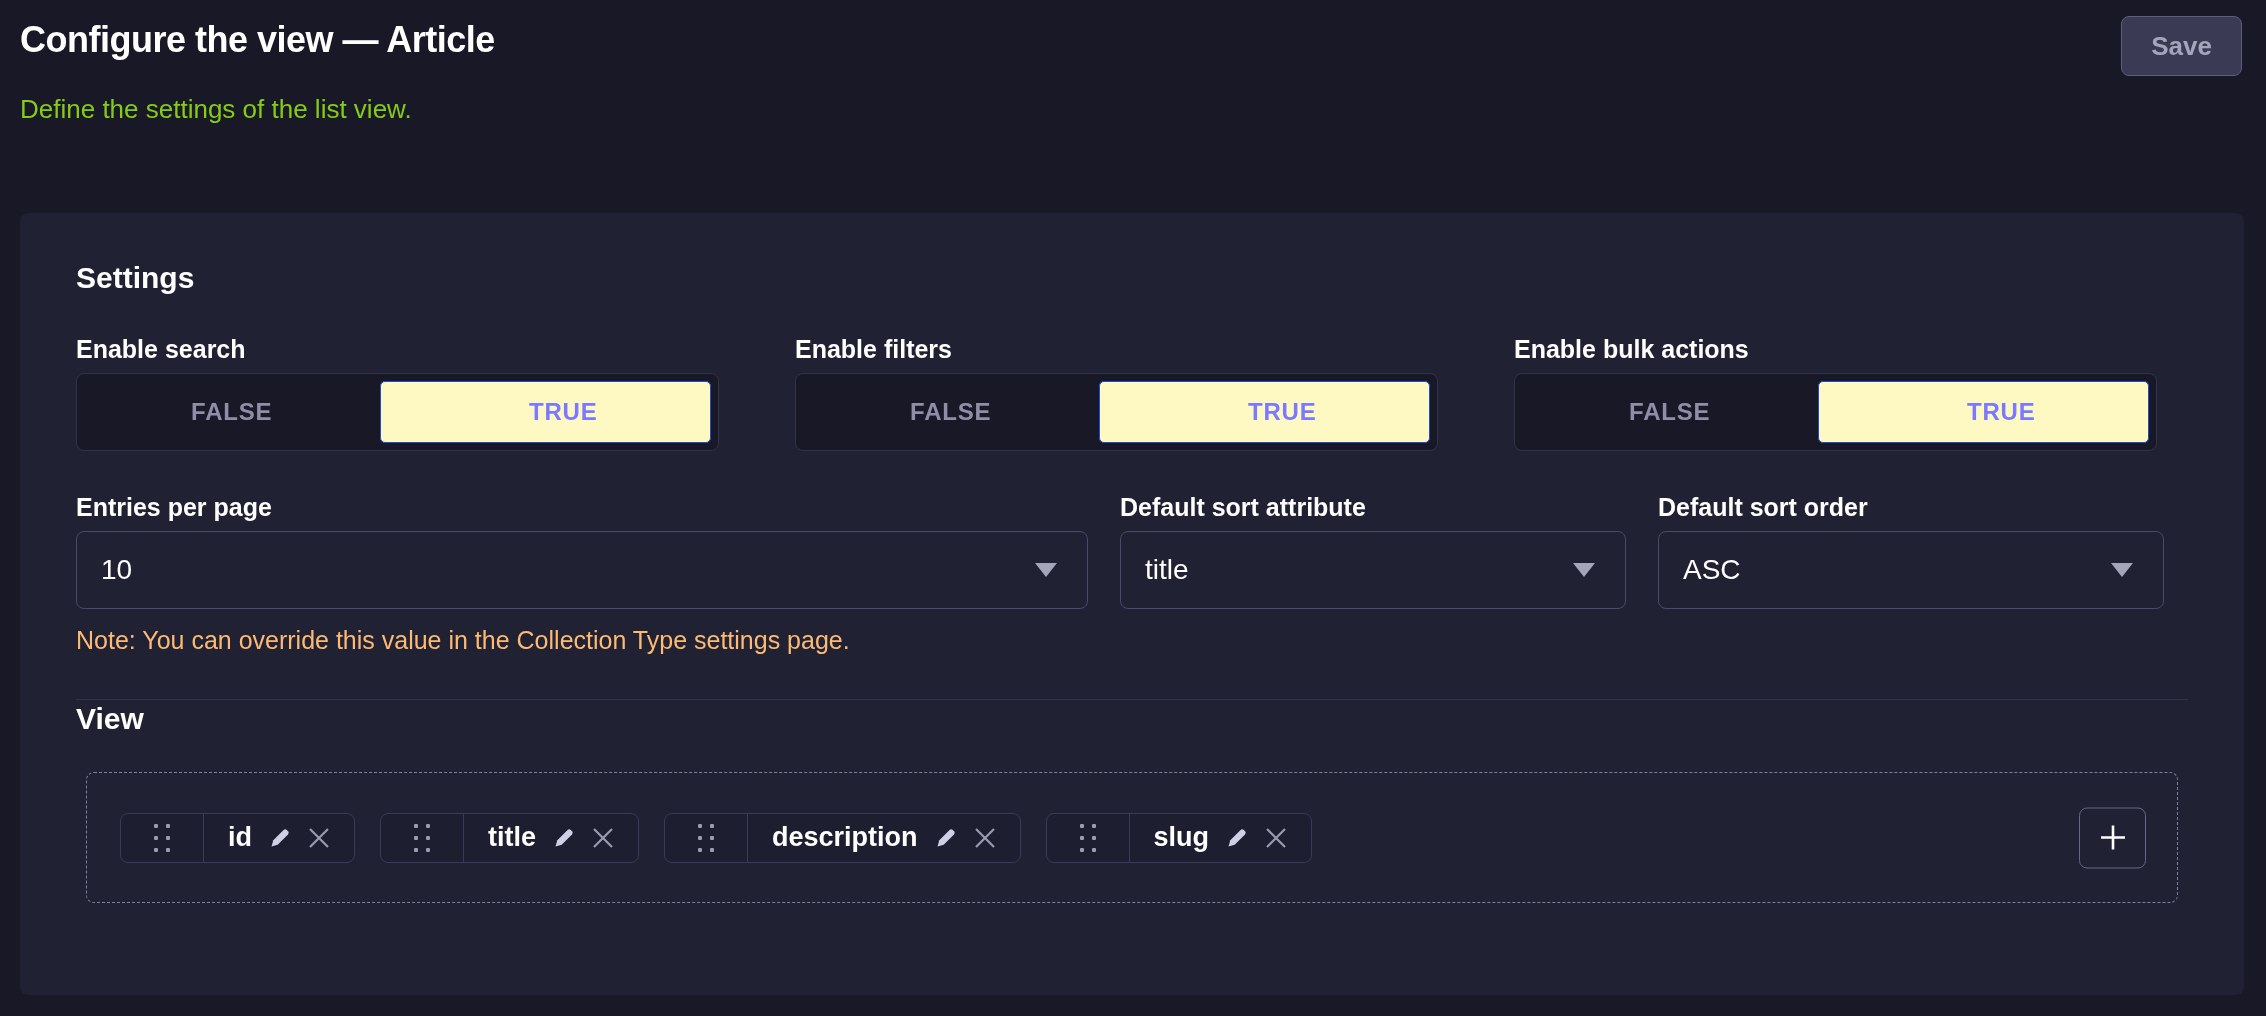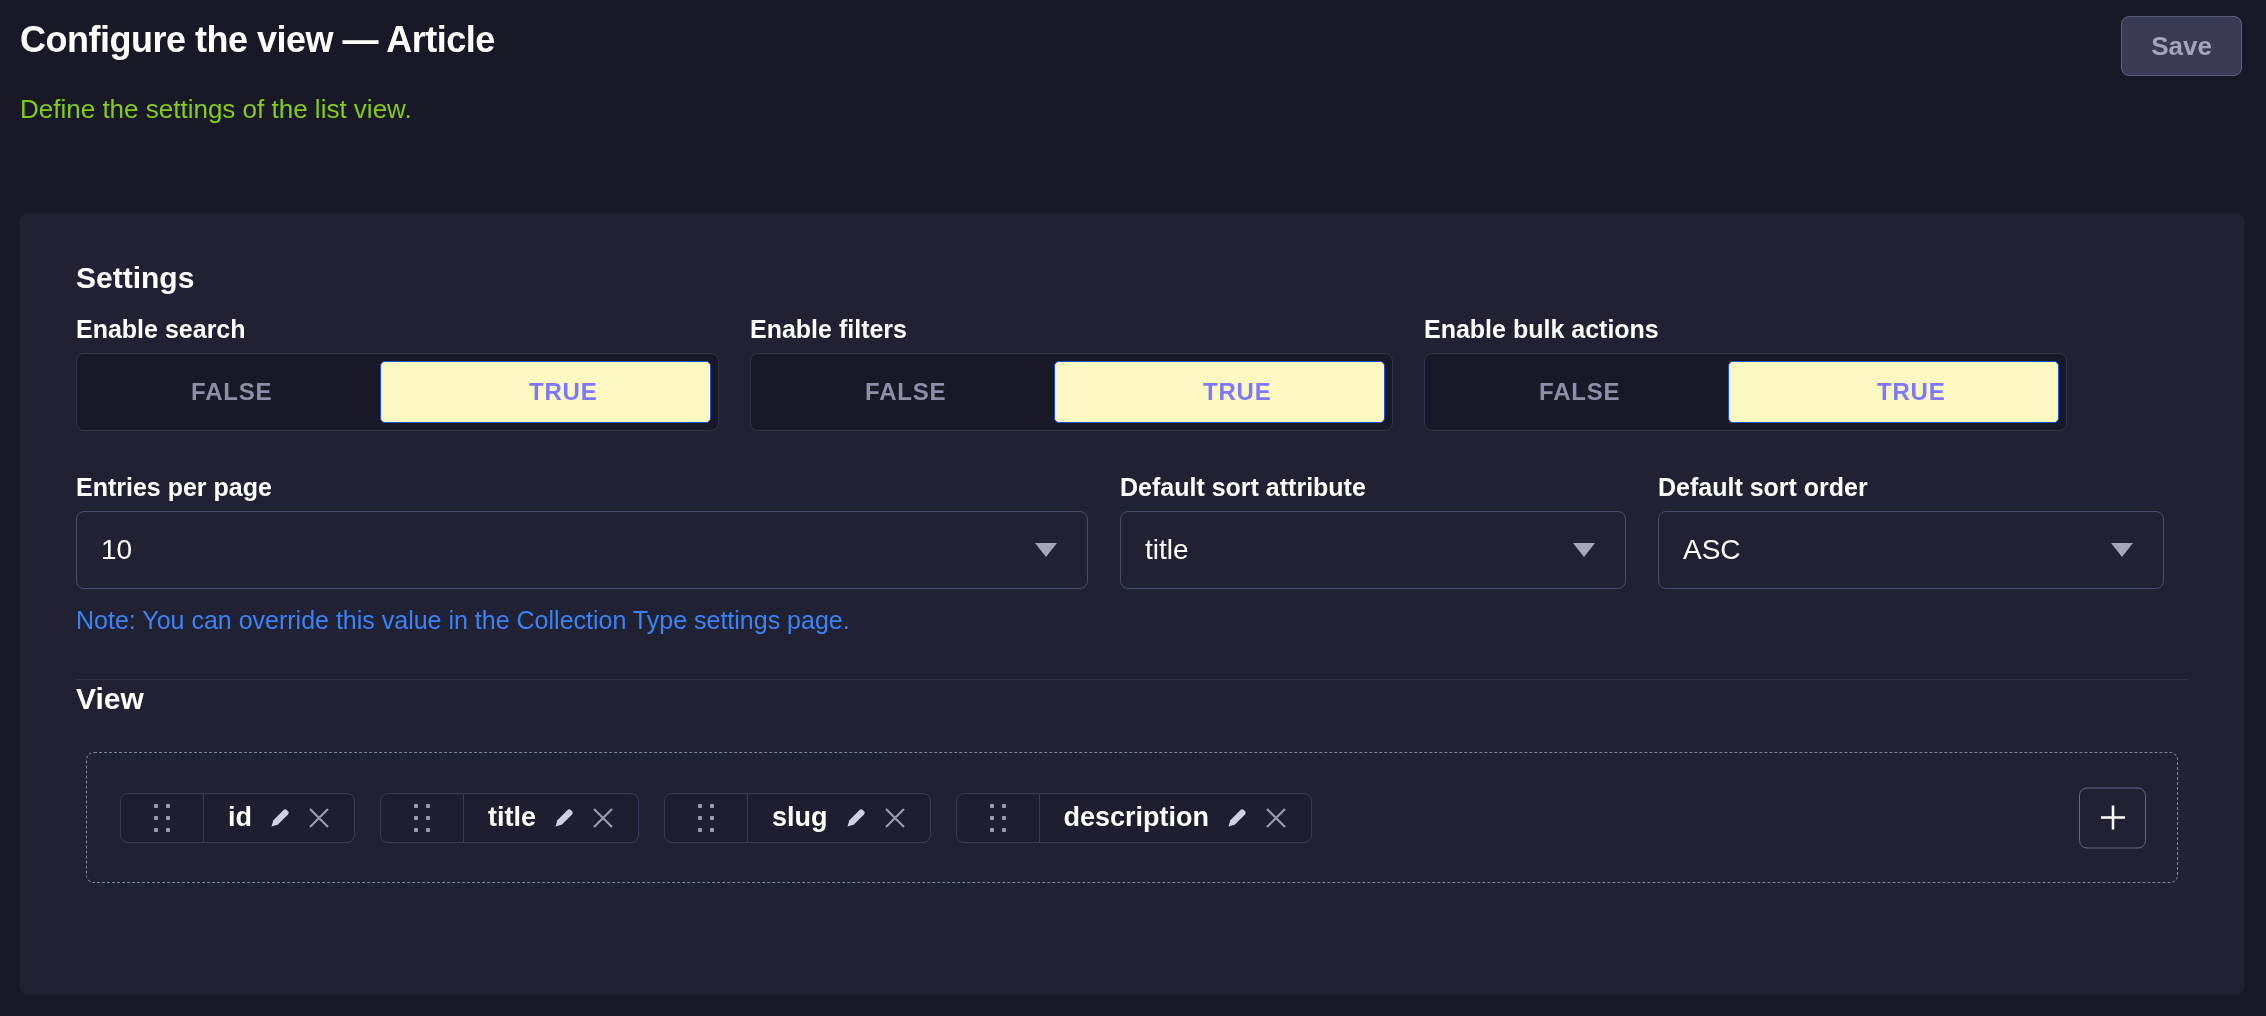--- a/index.html
+++ b/index.html
@@ -42,23 +42,24 @@
     background: #212134;
     border-radius: 8px;
     padding: 46px 56px 49px 56px;
   }
   .section-heading {
     font-size: 30px; font-weight: 600; line-height: 38px; color: #ffffff;
   }
 
   
   .toggles-row {
-    margin-top: 16px;
+    margin-top: 36px;
     display: grid;
     grid-template-columns: repeat(3, 674px);
+    column-gap: 45px;
   }
   .field-label {
     font-size: 25px; font-weight: 600; line-height: 32px; color: #ffffff;
   }
   .toggle {
     margin-top: 8px;
     width: 643px; height: 78px;
     background: #181826;
     border: 1px solid #32324d;
     border-radius: 8px;
@@ -103,21 +104,21 @@
     font-size: 28px; color: #ffffff; flex: 1 1 auto;
   }
   .caret-down {
     width: 0; height: 0;
     border-left: 11px solid transparent;
     border-right: 11px solid transparent;
     border-top: 14px solid #a5a5ba;
   }
   .field-hint {
     margin-top: 16px;
-    font-size: 25px; line-height: 31px; color: #3b82f6;
+    font-size: 25px; line-height: 31px; color: #fdba74;
   }
 
   
   .divider {
     margin-top: 43px;
     height: 1px;
     background: #32324d;
   }
 
   
@@ -308,21 +309,21 @@
           <span class="drag-dots">
               <span></span>
               <span></span>
               <span></span>
               <span></span>
               <span></span>
               <span></span>
             </span>
         </div>
         <div class="chip-body">
-          <span class="chip-label">slug</span>
+          <span class="chip-label">description</span>
           <button class="icon-btn">
             <svg width="24" height="24" viewBox="0 0 24 24">
                 <path d="M3.5 20.5l1.8-6.2L15.6 4a2.3 2.3 0 0 1 3.2 0l1.2 1.2a2.3 2.3 0 0 1 0 3.2L9.7 18.7 3.5 20.5z" fill="#cfcfe6"></path>
               </svg>
           </button>
           <button class="icon-btn">
             <svg width="22" height="22" viewBox="0 0 22 22">
                 <path d="M2 2 L20 20 M20 2 L2 20" stroke="#9a9ab0" stroke-width="2.2" fill="none"></path>
               </svg>
           </button>
@@ -334,21 +335,21 @@
           <span class="drag-dots">
               <span></span>
               <span></span>
               <span></span>
               <span></span>
               <span></span>
               <span></span>
             </span>
         </div>
         <div class="chip-body">
-          <span class="chip-label">description</span>
+          <span class="chip-label">slug</span>
           <button class="icon-btn">
             <svg width="24" height="24" viewBox="0 0 24 24">
                 <path d="M3.5 20.5l1.8-6.2L15.6 4a2.3 2.3 0 0 1 3.2 0l1.2 1.2a2.3 2.3 0 0 1 0 3.2L9.7 18.7 3.5 20.5z" fill="#cfcfe6"></path>
               </svg>
           </button>
           <button class="icon-btn">
             <svg width="22" height="22" viewBox="0 0 22 22">
                 <path d="M2 2 L20 20 M20 2 L2 20" stroke="#9a9ab0" stroke-width="2.2" fill="none"></path>
               </svg>
           </button>

